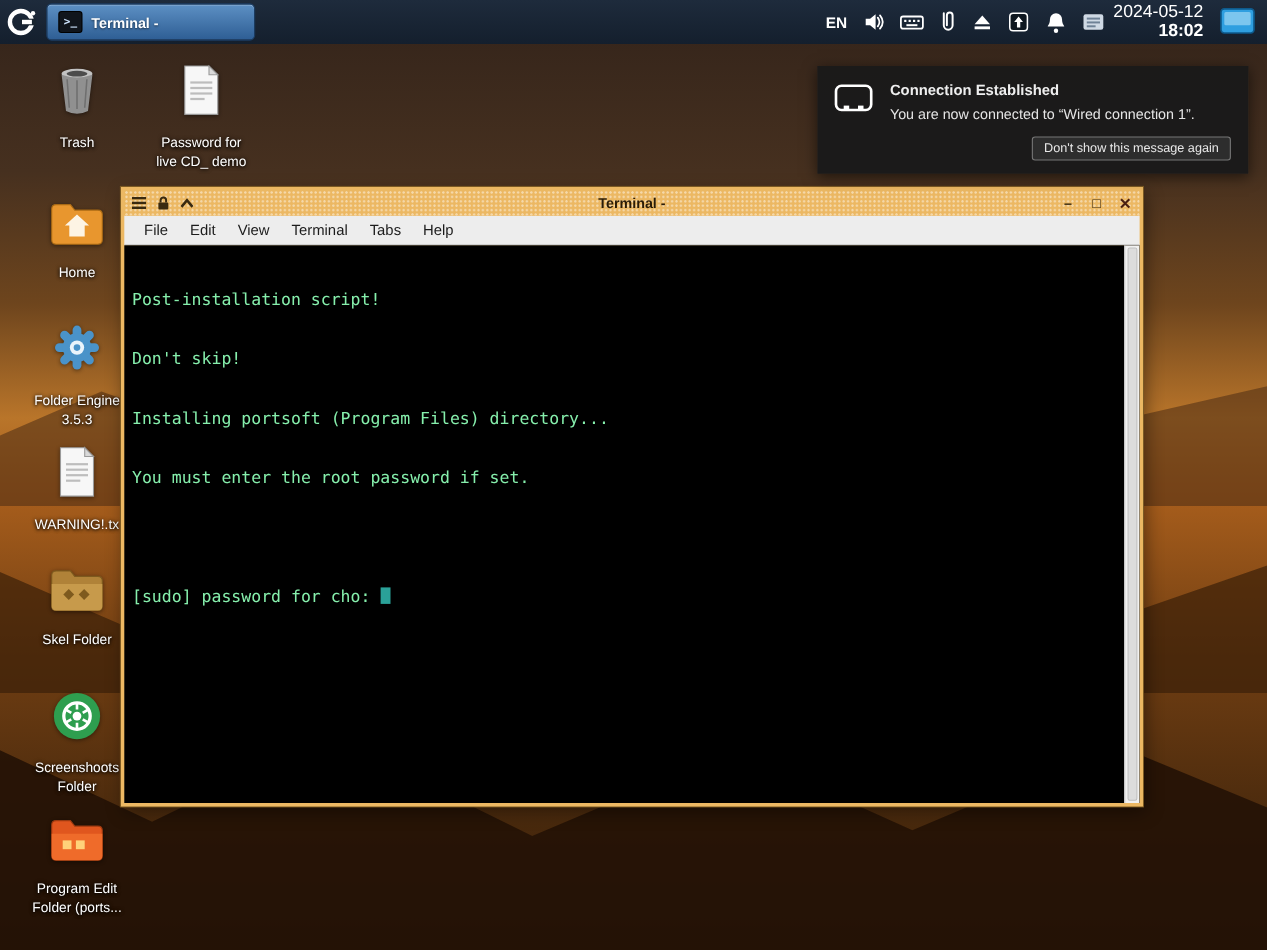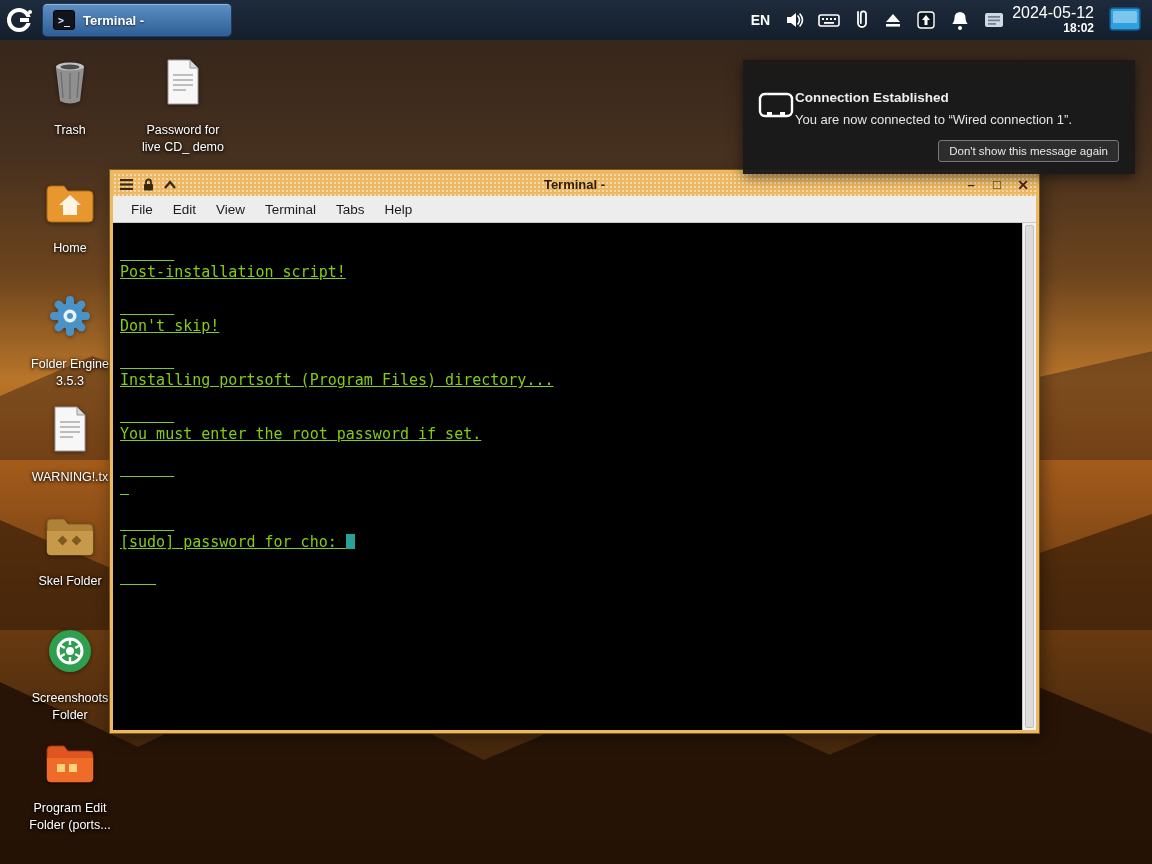--- a/index.html
+++ b/index.html
@@ -32,33 +32,33 @@
   .task-btn .t-label { font-size:13px; font-weight:bold; color:#fff; text-shadow:0 1px 2px rgba(0,0,0,.6); }
   .term-mini { width:22px; height:20px; background:#10151c; border:1px solid #000; border-radius:3px;
     color:#cfe6ff; font-family:"DejaVu Sans Mono",monospace; font-size:10px; font-weight:bold;
     display:flex; align-items:center; justify-content:center; }
   .tray { margin-left:auto; display:flex; align-items:center; gap:14px; padding-right:10px; }
   .lang { font-size:14px; font-weight:bold; }
   .tray svg { display:block; }
   .clockbox { display:flex; align-items:center; gap:8px; }
   .clock { text-align:right; line-height:1.15; }
   .clock .date { font-size:16px; }
-  .clock .time { font-size:12px; font-weight:bold; }
+  .clock .time { font-size:16px; font-weight:bold; }
 
   
   .dicon { position:absolute; width:94px; display:flex; flex-direction:column; align-items:center; gap:16px; cursor:default; }
   .dicon .lbl { font-size:12.5px; color:#fff; text-align:center; line-height:1.35;
     text-shadow:0 1px 3px rgba(0,0,0,.95), 0 0 4px rgba(0,0,0,.7); }
   .dicon svg { display:block; filter:drop-shadow(0 1px 2px rgba(0,0,0,.45)); }
 
   
   .notif { position:absolute; top:60px; right:17px; width:392px; z-index:60;
     background:rgba(26,26,26,.97); color:#eee; padding:14px 16px 12px 14px;
     box-shadow:0 3px 12px rgba(0,0,0,.55); }
-  .notif-row { display:flex; gap:0;margin-top:16px; }
+  .notif-row { display:flex; gap:14px; }
   .notif-title { font-size:13.5px; font-weight:bold; margin-bottom:6px; }
   .notif-body { font-size:13px; color:#e5e5e5; line-height:1.45; max-width:300px; }
   .notif-btn { display:block; margin:10px 0 0 auto; background:#2d2d2d; color:#e8e8e8;
     border:1px solid #777; border-radius:3px; font-size:11.5px; padding:4px 10px;
     font-family:"Liberation Sans",sans-serif; cursor:pointer; }
 
   
   .window { position:absolute; left:110px; top:170px; width:929px; height:563px; z-index:40;
     border:3px solid #ecb863; background:#ecb863;
     box-shadow:0 0 0 1px #7c5a23, 3px 5px 16px rgba(0,0,0,.45); }
@@ -71,21 +71,21 @@
   .tb-right { margin-left:auto; display:flex; align-items:center; gap:10px; z-index:2; }
   .wbtn { width:16px; height:16px; display:flex; align-items:center; justify-content:center;
     font-size:13px; font-weight:bold; color:#3a2a10; cursor:pointer; line-height:1; }
   .wbtn.close { color:#4a1f12; font-size:14px; }
   .menubar { height:27px; background:#ededed; border-bottom:1px solid #c9c9c9;
     display:flex; align-items:center; padding-left:8px; }
   .menu-item { font-size:13.5px; color:#1c1c1c; padding:4px 10px; cursor:pointer; }
   .term-body { position:absolute; left:0; right:0; top:50px; bottom:0; background:#000; overflow:hidden; }
   .term-text { position:absolute; left:0; top:0; right:14px; bottom:0; padding:4px 2px 0 7px;
     font-family:"DejaVu Sans Mono", monospace; font-size:15px; line-height:18px;
-    color:#84cc16; white-space:pre;text-decoration:underline; }
+    color:#86efac; white-space:pre; }
   .cursor { display:inline-block; width:9px; height:15px; background:#2aa198; vertical-align:-2px; }
   .scrollbar { position:absolute; right:0; top:0; bottom:0; width:14px;
     background:#f1f1f1; border-left:1px solid #c7c7c7; }
   .scroll-thumb { position:absolute; left:2px; right:2px; top:2px; bottom:2px;
     background:#dcdcdc; border:1px solid #c0c0c0; border-radius:2px; }
 </style>
 </head>
 <body>
 
 <div class="wallpaper">

